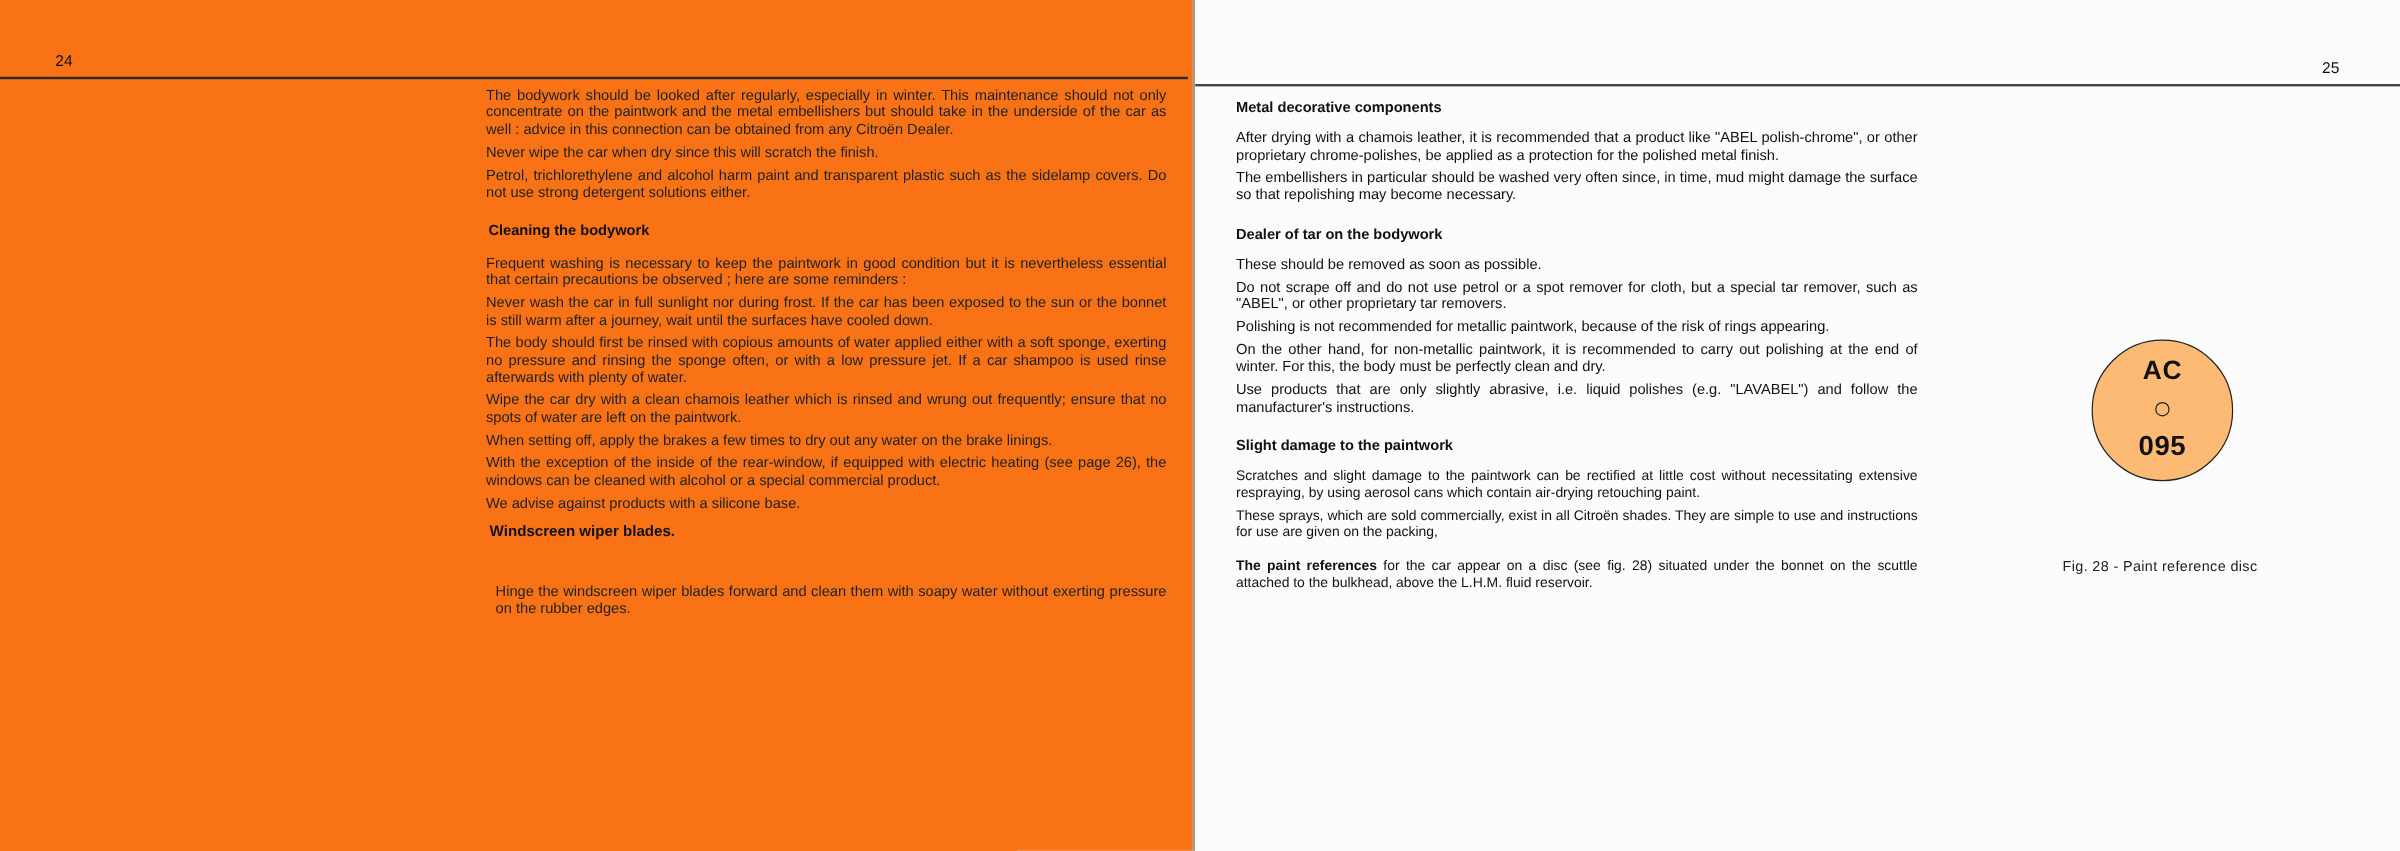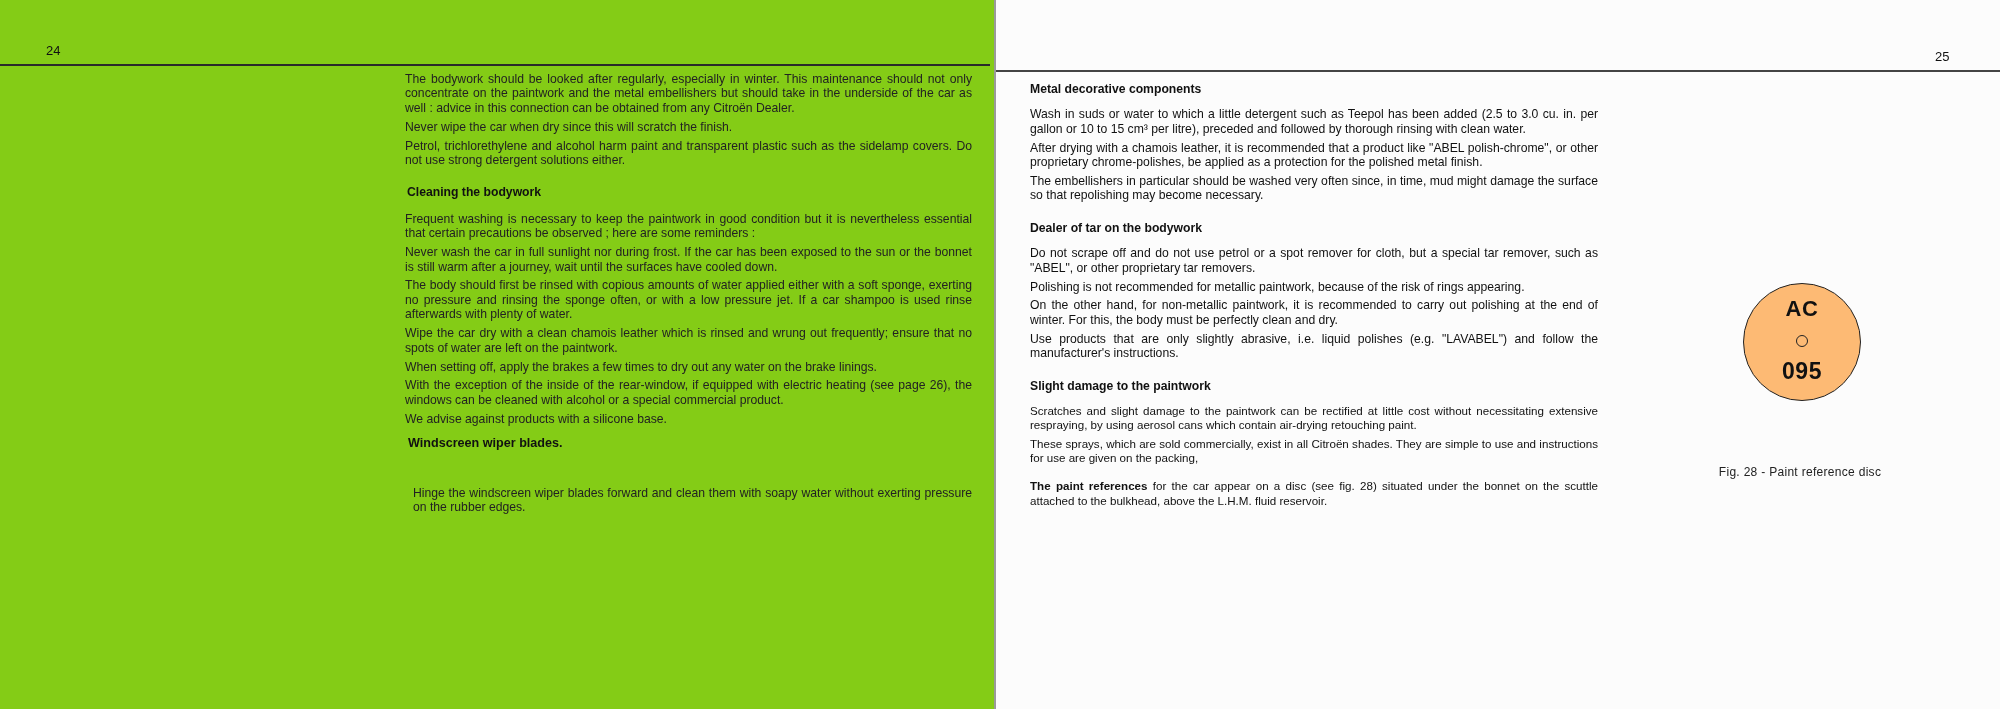--- a/index.html
+++ b/index.html
@@ -1,21 +1,21 @@
 <!DOCTYPE html>
 <html><head>
 <meta charset="utf-8">
 <style>
   html, body { margin:0; padding:0; }
   body {
     width:2000px; height:709px; position:relative; overflow:hidden;
     background:#ffffff; color:#1a1a1a;
     font-family:"Liberation Sans", "DejaVu Sans", sans-serif;
   }
-  .page { position:absolute; top:0; height:709px; background:#84cc16; }
+  .page { position:absolute; top:0; height:709px; background:#f97316; }
   .page-left { left:0; width:994px; }
   .page-right { left:996px; width:1004px; background:#fcfcfc; }
   .gutter { position:absolute; left:994px; top:0; width:2px; height:709px; background:#9a9a9a; }
 
   .page-num { position:absolute; font-size:13px; color:#111; }
   .pn-left { left:46px; top:43px; }
   .pn-right { left:1935px; top:49px; }
   .rule-left { position:absolute; left:0; top:64px; width:990px; height:2px; background:#2a2a2a; }
   .rule-right { position:absolute; left:996px; top:70px; width:1004px; height:2px; background:#444; }
 
@@ -81,25 +81,25 @@
 </div>
 
 <div class="gutter"></div>
 
 <div class="page page-right"></div>
 <div class="page-num pn-right">25</div>
 <div class="rule-right"></div>
 
 <div class="col col-right">
   <h3>Metal decorative components</h3>
-  <p>Wash in suds or water to which a little detergent such as Teepol has been added (2.5 to 3.0 cu. in. per gallon or 10 to 15 cm³ per litre), preceded and followed by thorough rinsing with clean water.</p>
   <p>After drying with a chamois leather, it is recommended that a product like "ABEL polish-chrome", or other proprietary chrome-polishes, be applied as a protection for the polished metal finish.</p>
   <p>The embellishers in particular should be washed very often since, in time, mud might damage the surface so that repolishing may become necessary.</p>
 
   <h3 class="mid">Dealer of tar on the bodywork</h3>
+  <p>These should be removed as soon as possible.</p>
   <p>Do not scrape off and do not use petrol or a spot remover for cloth, but a special tar remover, such as "ABEL", or other proprietary tar removers.</p>
 
   <p>Polishing is not recommended for metallic paintwork, because of the risk of rings appearing.</p>
   <p>On the other hand, for non-metallic paintwork, it is recommended to carry out polishing at the end of winter. For this, the body must be perfectly clean and dry.</p>
   <p>Use products that are only slightly abrasive, i.e. liquid polishes (e.g. "LAVABEL") and follow the manufacturer's instructions.</p>
 
   <h3 class="mid">Slight damage to the paintwork</h3>
   <p class="small">Scratches and slight damage to the paintwork can be rectified at little cost without necessitating extensive respraying, by using aerosol cans which contain air-drying retouching paint.</p>
   <p class="small">These  sprays, which are sold commercially, exist in all Citroën shades. They are simple to use and instructions for use are given on the packing,</p>
 

